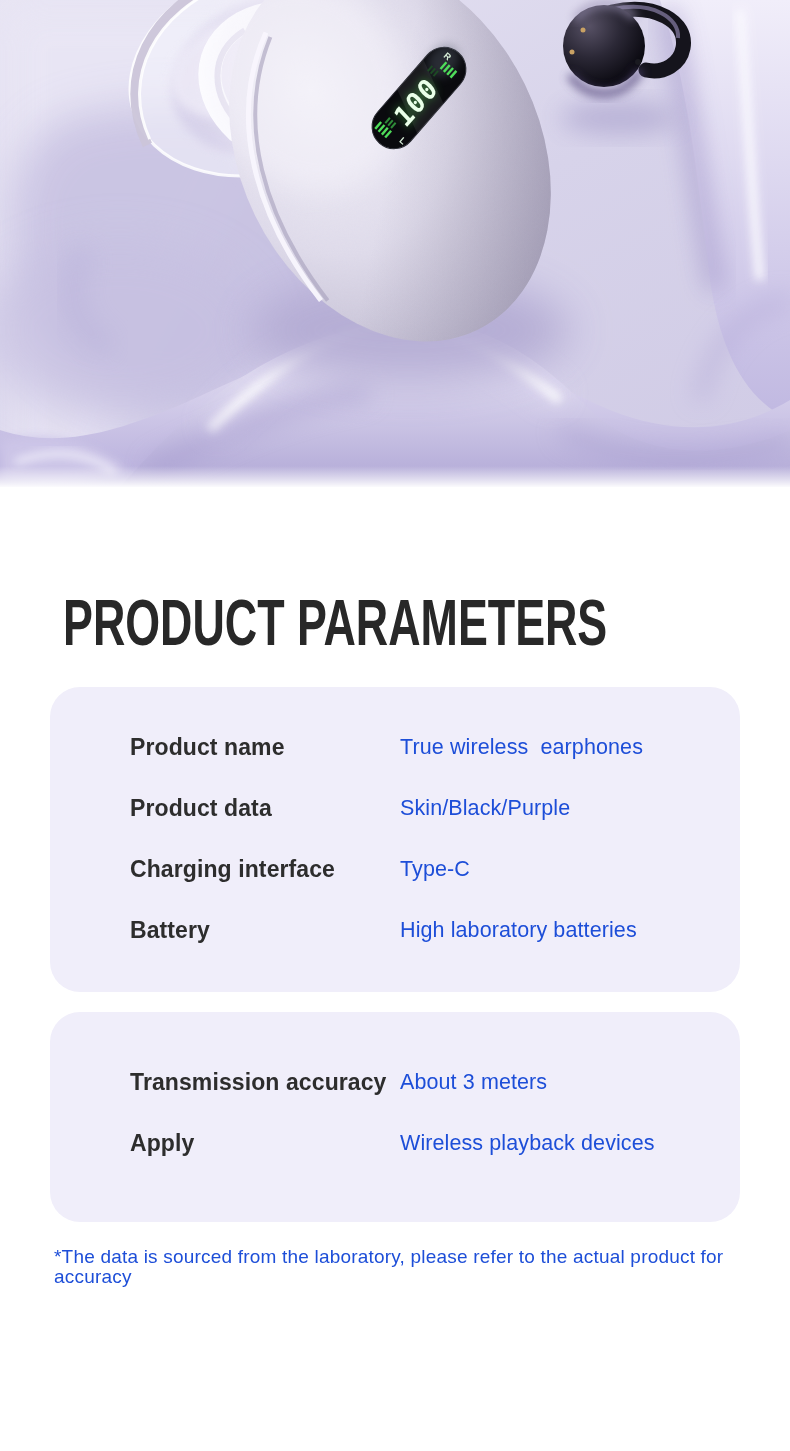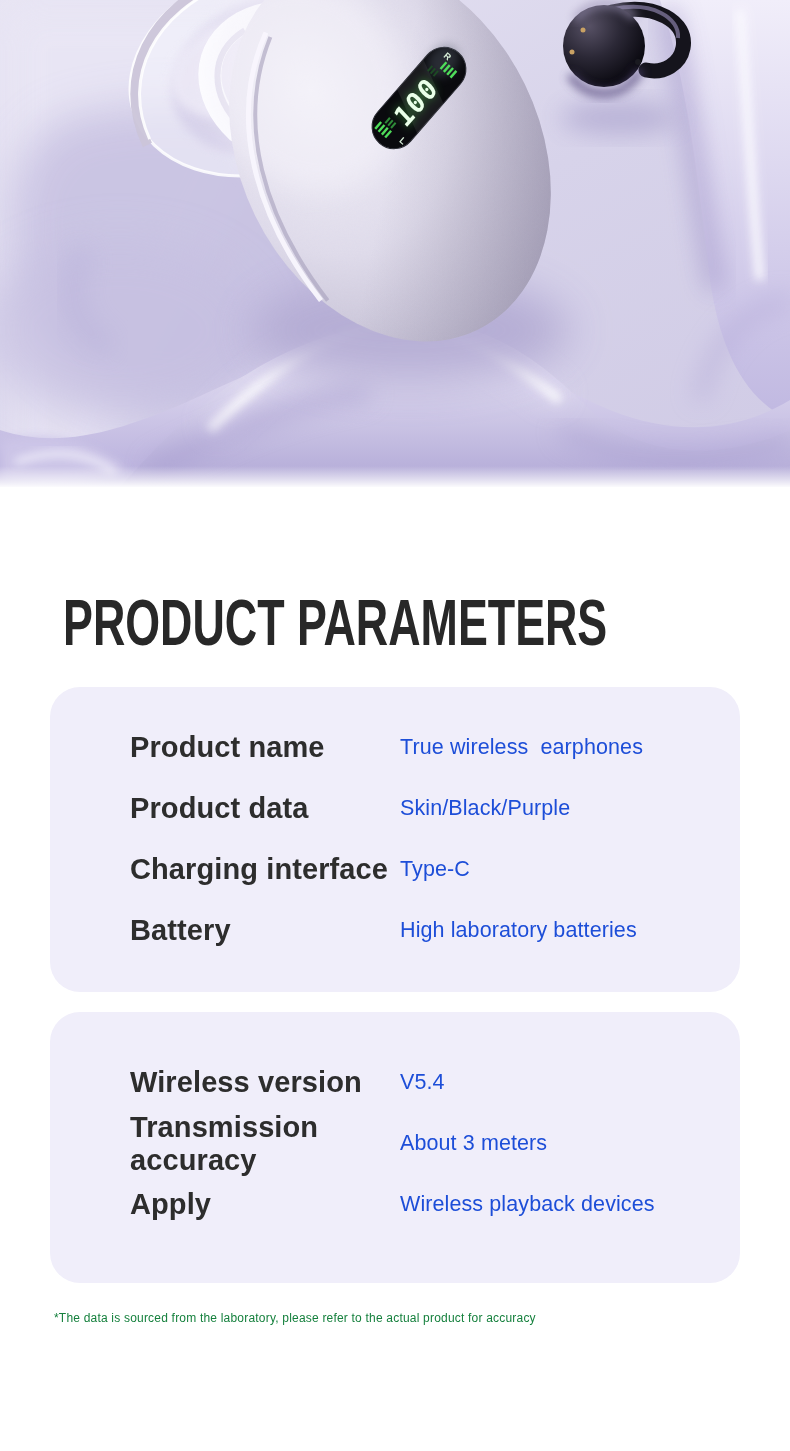--- a/index.html
+++ b/index.html
@@ -17,29 +17,29 @@
     white-space:nowrap;
   }
   .card{
     width:690px;margin-left:50px;border-radius:30px;background:#f0eefa;
     box-sizing:border-box;
   }
   .card-1{margin-top:32px;padding:30px 0 31px 0;}
   .card-2{margin-top:20px;padding:40px 0 48px 0;}
   .spec-row{display:flex;align-items:center;height:61px;padding-left:80px;}
   .spec-label{
-    width:270px;flex:0 0 270px;font-size:29px;font-weight:bold;color:#2d2d2d;
+    width:270px;flex:0 0 270px;font-size:23px;font-weight:bold;color:#2d2d2d;
     letter-spacing:0.1px;
   }
   .spec-value{
     font-size:21.5px;font-weight:normal;color:#1d4ed8;white-space:pre-wrap;
     letter-spacing:0.1px;
   }
   .disclaimer{
-    margin:25px 12px 0 54px;font-size:12px;line-height:20px;color:#15803d;
+    margin:25px 12px 0 54px;font-size:19px;line-height:20px;color:#1d4ed8;
     letter-spacing:0.2px;
   }
 </style>
 </head>
 <body>
 
 <div class="page">
 
   <div class="hero">
     <svg width="790" height="487" viewBox="0 0 790 487">
@@ -212,24 +212,20 @@
         <div class="spec-value">Type-C</div>
       </div>
       <div class="spec-row">
         <div class="spec-label">Battery</div>
         <div class="spec-value">High laboratory batteries</div>
       </div>
     </div>
 
     <div class="card card-2">
       <div class="spec-row">
-        <div class="spec-label">Wireless version</div>
-        <div class="spec-value">V5.4</div>
-      </div>
-      <div class="spec-row">
         <div class="spec-label">Transmission accuracy</div>
         <div class="spec-value">About 3 meters</div>
       </div>
       <div class="spec-row">
         <div class="spec-label">Apply</div>
         <div class="spec-value">Wireless playback devices</div>
       </div>
     </div>
 
     <p class="disclaimer">*The data is sourced from the laboratory, please refer to the actual product for accuracy</p>

